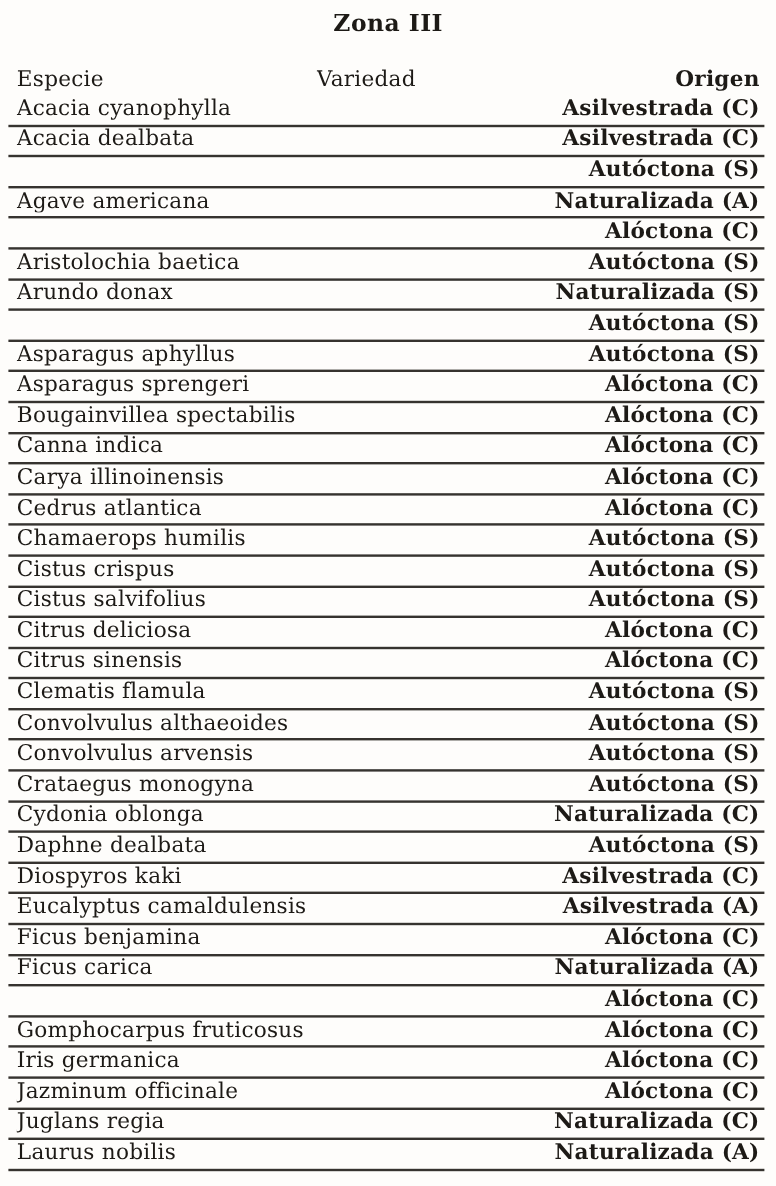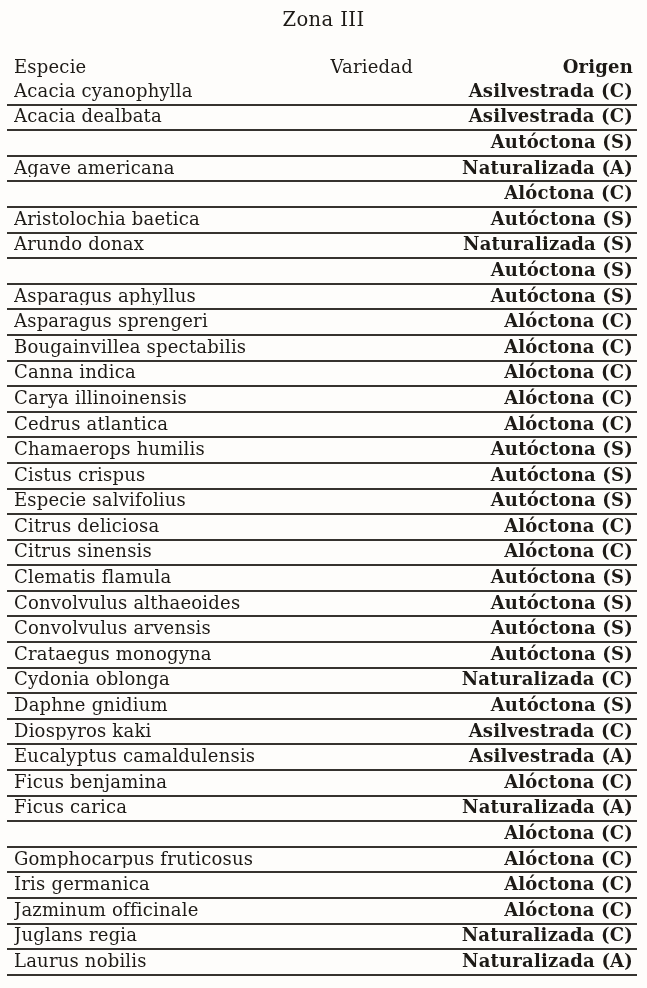--- a/index.html
+++ b/index.html
@@ -21,21 +21,21 @@
     width: 647px;
     height: 988px;
   }
   .doc-title {
     position: absolute;
     top: 8px;
     left: 0;
     width: 100%;
     text-align: center;
     font-size: 19.5px;
-    font-weight: normal;
+    font-weight: bold;
     letter-spacing: 0.4px;
   }
   .table {
     position: absolute;
     top: 54px;
     left: 7px;
     width: 630px;
   }
   .row {
     display: flex;
@@ -48,21 +48,21 @@
   .header-row {
     height: 26px;
     border-bottom: none;
   }
   .data-row {
     height: 25.6px;
     border-bottom: 2px solid var(--rule);
   }
   .col { display: block; white-space: nowrap; overflow: hidden; }
   .col-especie { width: 250px; text-align: left; }
-  .col-variedad { flex: 1; text-align: right; }
+  .col-variedad { flex: 1; text-align: left; }
   .col-origen { width: 220px; text-align: right; font-weight: bold; }
 </style>
 </head>
 <body>
 
 <div class="page">
 
   <div class="doc-title">Zona III</div>
 
   <div class="table">
@@ -161,21 +161,21 @@
     <span class="col col-origen">Autóctona (S)</span>
   </div>
 
   <div class="row data-row">
     <span class="col col-especie">Cistus crispus</span>
     <span class="col col-variedad"></span>
     <span class="col col-origen">Autóctona (S)</span>
   </div>
 
   <div class="row data-row">
-    <span class="col col-especie">Especie salvifolius</span>
+    <span class="col col-especie">Cistus salvifolius</span>
     <span class="col col-variedad"></span>
     <span class="col col-origen">Autóctona (S)</span>
   </div>
 
   <div class="row data-row">
     <span class="col col-especie">Citrus deliciosa</span>
     <span class="col col-variedad"></span>
     <span class="col col-origen">Alóctona (C)</span>
   </div>
 
@@ -209,21 +209,21 @@
     <span class="col col-origen">Autóctona (S)</span>
   </div>
 
   <div class="row data-row">
     <span class="col col-especie">Cydonia oblonga</span>
     <span class="col col-variedad"></span>
     <span class="col col-origen">Naturalizada (C)</span>
   </div>
 
   <div class="row data-row">
-    <span class="col col-especie">Daphne gnidium</span>
+    <span class="col col-especie">Daphne dealbata</span>
     <span class="col col-variedad"></span>
     <span class="col col-origen">Autóctona (S)</span>
   </div>
 
   <div class="row data-row">
     <span class="col col-especie">Diospyros kaki</span>
     <span class="col col-variedad"></span>
     <span class="col col-origen">Asilvestrada (C)</span>
   </div>
 

